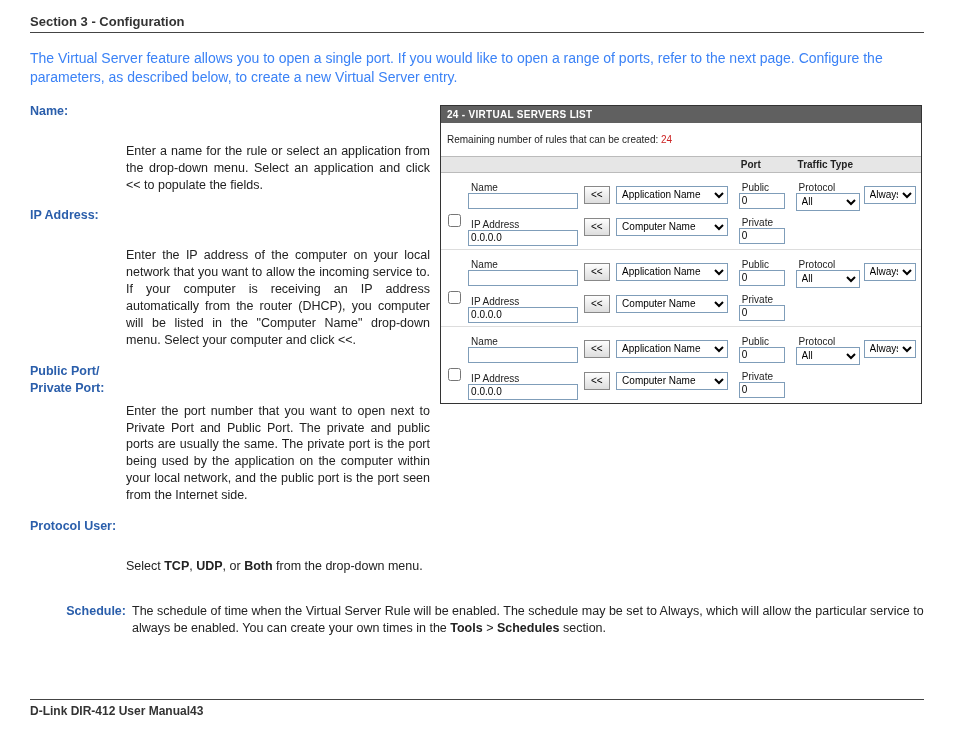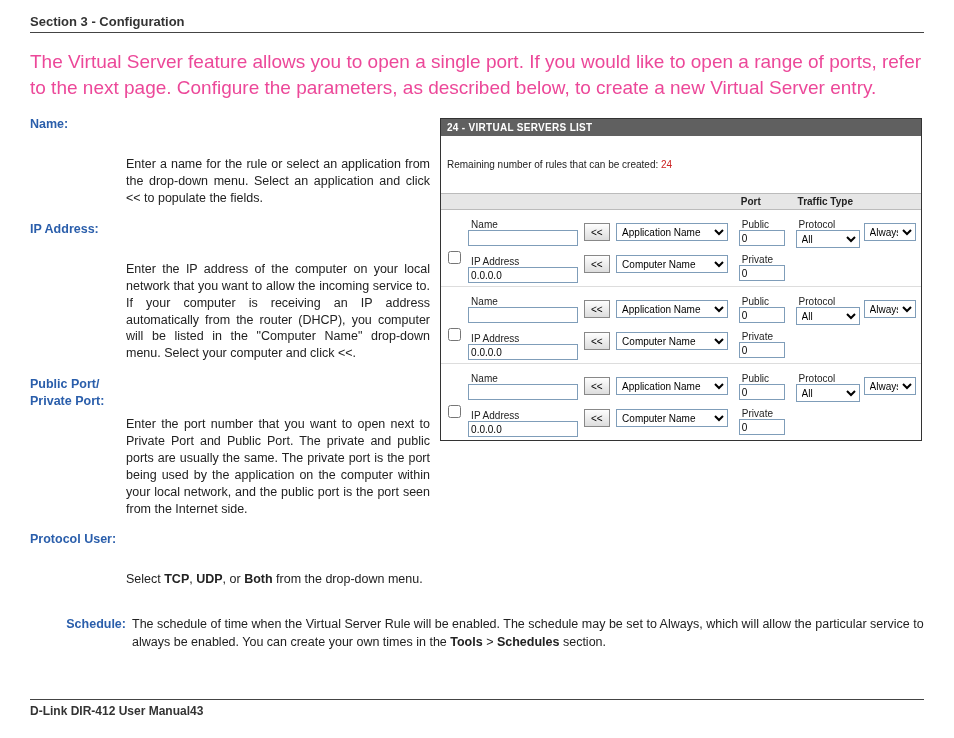--- a/index.html
+++ b/index.html
@@ -19,22 +19,22 @@
   }
   .header {
     font-weight: 600;
     color: #333;
     font-size: 13px;
     padding-bottom: 3px;
     border-bottom: 1px solid #444;
     margin-bottom: 16px;
   }
   .intro {
-    font-size: 19px;
-    color: #ec4899;
+    font-size: 14px;
+    color: #3b82f6;
     line-height: 1.35;
     margin-bottom: 16px;
   }
   .content-row {
     display: flex;
     gap: 10px;
     align-items: flex-start;
   }
   .defs {
     flex: 0 0 400px;
@@ -91,21 +91,21 @@
   }
   .panel-title {
     background: #606060;
     color: #fff;
     font-weight: 700;
     font-size: 10px;
     padding: 3px 6px;
     letter-spacing: 0.3px;
   }
   .panel-note {
-    padding: 23px 6px;
+    padding: 11px 6px;
     font-size: 10px;
     color: #222;
   }
   .red { color: #c22; }
   .vtable { display: table; width: 100%; border-collapse: collapse; }
   .vrow { display: table-row; }
   .vcell { display: table-cell; vertical-align: top; padding: 1px 2px; }
   .vs-hdr { background: #e6e6e6; font-weight: 700; padding: 2px 4px; border-top:1px solid #bbb; border-bottom:1px solid #bbb;}
   .col-chk { width: 18px; text-align:center; vertical-align: middle;}
   .col-name { width: 160px; }

